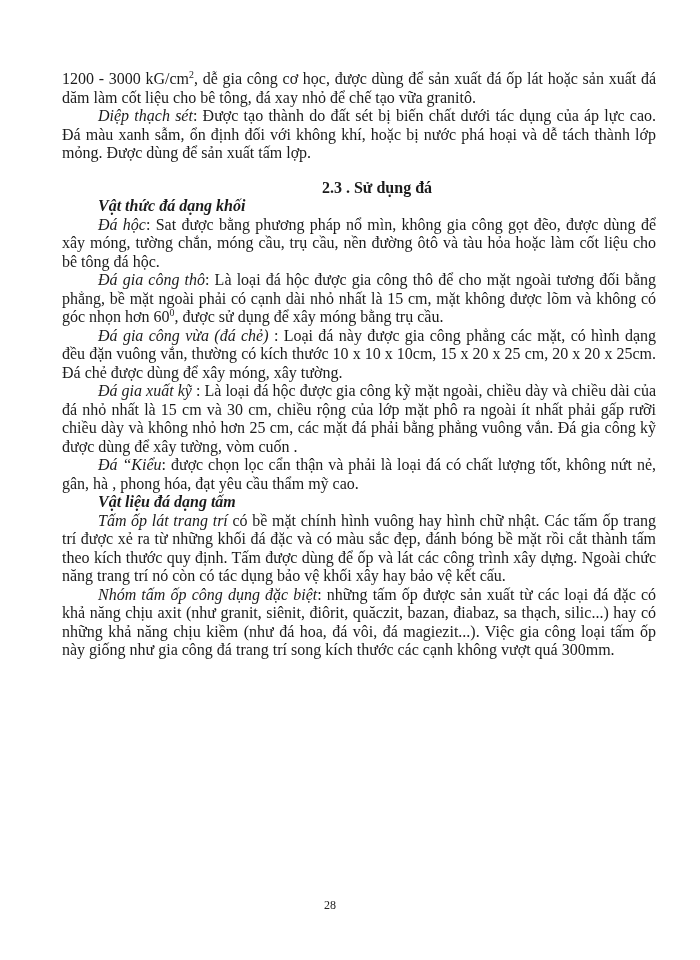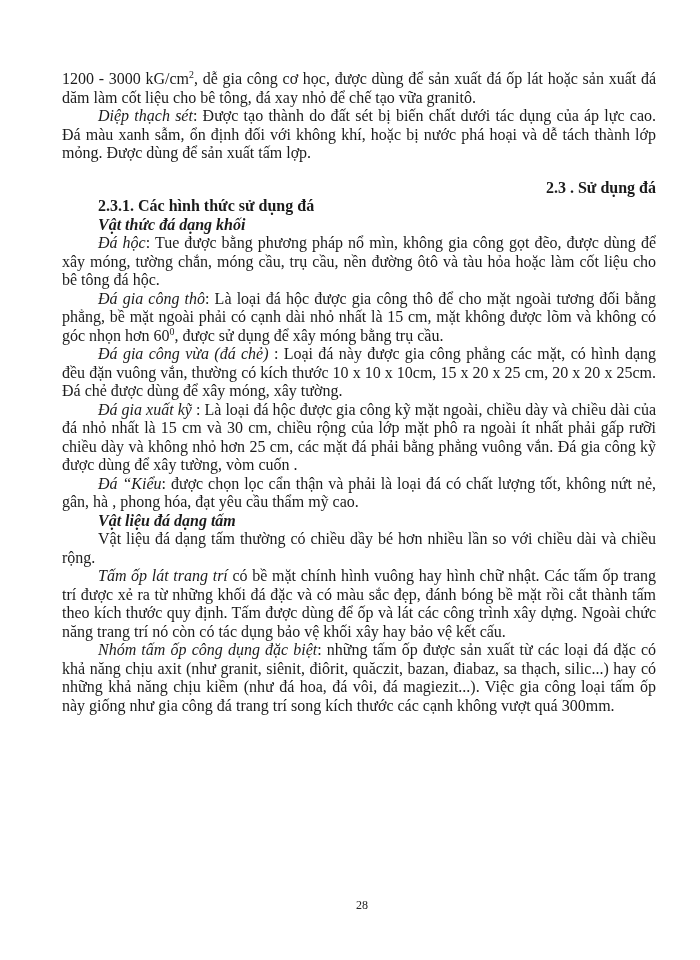--- a/index.html
+++ b/index.html
@@ -19,57 +19,54 @@
     margin:0;
     font-size:16px;
     line-height:18.5px;
     text-align:justify;
     text-indent:36px;
   }
   .blk.no-indent{text-indent:0;}
   .blk.section-heading{
     margin-top:16px;
     font-weight:bold;
-    text-align:right;
+    text-align:center;
   }
   .blk.subsection-heading{
     font-weight:bold;
     text-align:left;
   }
   .blk.category-heading{
     font-weight:bold;
     font-style:italic;
     text-align:left;
   }
   .i{font-style:italic;}
   .sup{vertical-align:super;font-size:0.62em;line-height:0;}
   .footer{
     position:absolute;
     left:0;top:898px;width:660px;
     text-align:center;
     font-size:12px;
     line-height:14px;
     color:#222222;
-    margin-left:32px;
   }
 </style>
 </head>
 <body>
 
 <div class="page">
   <div class="text-column">
       <p class="blk paragraph no-indent"><span>1200 - 3000 kG/cm</span><span class="sup">2</span><span>, dễ gia công cơ học, được dùng để sản xuất đá ốp lát hoặc sản xuất đá dăm làm cốt liệu cho bê tông, đá xay nhỏ  để chế tạo vữa granitô.</span></p>
       <p class="blk paragraph"><span class="i">Diệp thạch sét</span><span>: Được  tạo thành do đất sét bị biến chất dưới tác dụng của áp lực cao. Đá màu xanh sẫm, ổn định đối với không khí, hoặc bị nước phá hoại và dễ tách thành lớp mỏng. Được dùng để sản xuất tấm lợp.</span></p>
       <p class="blk section-heading"><span>2.3 . Sử dụng đá</span></p>
-      <p class="blk subsection-heading"><span>2.3.1. Các hình thức sử dụng đá</span></p>
       <p class="blk category-heading"><span>Vật thức đá dạng khối</span></p>
-      <p class="blk paragraph"><span class="i">Đá hộc</span><span>: Tue được bằng phương pháp nổ mìn, không gia công gọt đẽo, được dùng để xây móng, tường chắn, móng cầu, trụ cầu, nền đường ôtô và tàu hỏa hoặc làm cốt liệu cho bê tông đá hộc.</span></p>
+      <p class="blk paragraph"><span class="i">Đá hộc</span><span>: Sat được bằng phương pháp nổ mìn, không gia công gọt đẽo, được dùng để xây móng, tường chắn, móng cầu, trụ cầu, nền đường ôtô và tàu hỏa hoặc làm cốt liệu cho bê tông đá hộc.</span></p>
       <p class="blk paragraph"><span class="i">Đá gia công thô</span><span>: Là loại đá hộc được gia công thô để cho mặt ngoài tương đối bằng phẳng, bề mặt ngoài phải có cạnh dài nhỏ nhất là 15 cm, mặt không được lõm và không có góc nhọn hơn 60</span><span class="sup">0</span><span>, được sử dụng để xây móng bằng trụ cầu.</span></p>
       <p class="blk paragraph"><span class="i">Đá gia công vừa (đá chẻ)</span><span> : Loại đá này được gia công phẳng các mặt, có hình dạng đều đặn vuông vắn, thường có kích thước 10 x 10 x 10cm, 15 x 20 x 25 cm, 20 x 20 x 25cm. Đá chẻ được dùng để xây móng, xây tường.</span></p>
       <p class="blk paragraph"><span class="i">Đá gia xuất kỹ</span><span> : Là loại đá hộc được gia công kỹ mặt ngoài, chiều dày và chiều dài của đá nhỏ nhất là 15 cm và 30 cm, chiều rộng của lớp mặt phô ra ngoài ít nhất phải gấp rưỡi chiều dày và không nhỏ hơn 25 cm, các mặt đá phải bằng phẳng vuông vắn. Đá gia công kỹ được dùng để xây tường, vòm cuốn .</span></p>
       <p class="blk paragraph"><span class="i">Đá “Kiểu</span><span>: được chọn lọc cẩn thận và phải là loại đá có chất lượng tốt, không nứt nẻ, gân, hà , phong hóa, đạt yêu cầu thẩm mỹ cao.</span></p>
       <p class="blk category-heading"><span>Vật liệu đá dạng tấm</span></p>
-      <p class="blk paragraph"><span>Vật liệu đá dạng tấm thường có chiều dầy bé hơn nhiều lần so với chiều dài và chiều rộng.</span></p>
       <p class="blk paragraph"><span class="i">Tấm ốp lát trang trí</span><span> có bề mặt chính hình vuông hay hình chữ nhật. Các tấm ốp trang trí được xẻ ra từ những khối đá đặc và có màu sắc đẹp, đánh bóng bề mặt rồi cắt thành tấm theo kích thước quy định. Tấm  được dùng để ốp và lát các công trình xây dựng. Ngoài chức năng trang trí nó còn có tác dụng bảo vệ khối xây hay bảo vệ kết cấu.</span></p>
       <p class="blk paragraph"><span class="i">Nhóm tấm ốp công dụng đặc biệt</span><span>: những tấm ốp được sản xuất từ các loại đá đặc có khả năng chịu axit (như granit, siênit, điôrit, quăczit, bazan, điabaz, sa thạch, silic...) hay có những khả năng chịu kiềm (như đá hoa, đá vôi, đá magiezit...). Việc gia công loại tấm ốp này giống như gia công đá trang trí song kích thước các cạnh không vượt quá 300mm.</span></p>
     </div>
   <div class="footer">28</div>
 </div>
 
 </body></html>

